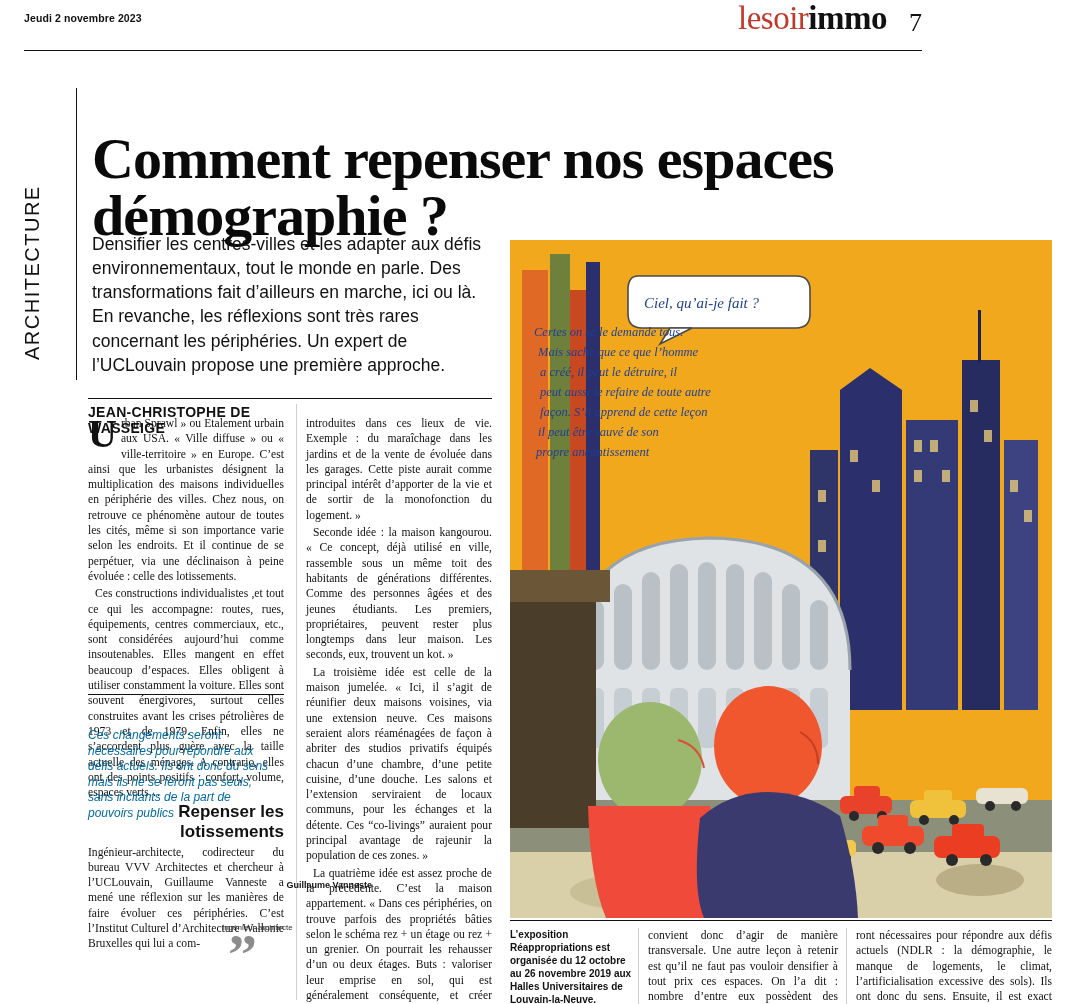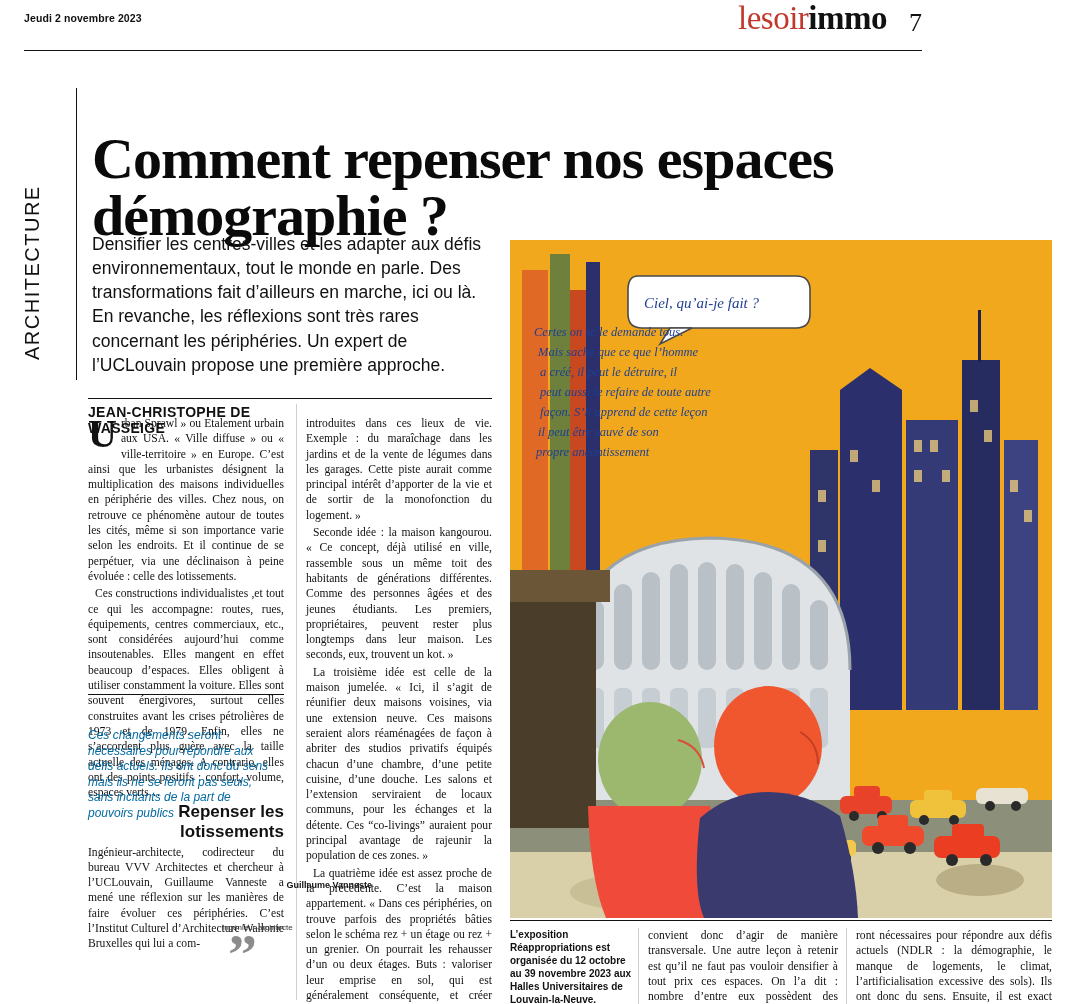--- a/index.html
+++ b/index.html
@@ -337,21 +337,21 @@
   <div class="col-rule-2"></div>
 
   <div class="col col1">
     <p class="first"><span class="dropcap">U</span><span>rban Sprawl » ou Etalement urbain aux USA. « Ville diffuse » ou « ville-territoire » en Europe. C’est ainsi que les urbanistes désignent la multiplication des maisons individuelles en périphérie des villes. Chez nous, on retrouve ce phénomène autour de toutes les cités, même si son importance varie selon les endroits. Et il continue de se perpétuer, via une déclinaison à peine évoluée : celle des lotissements.</span></p>
     <p><span>Ces constructions individualistes ,et tout ce qui les accompagne: routes, rues, équipements, centres commerciaux, etc., sont considérées aujourd’hui comme insoutenables. Elles mangent en effet beaucoup d’espaces. Elles obligent à utiliser constamment la voiture. Elles sont souvent énergivores, surtout celles construites avant les crises pétrolières de 1973 et de 1979. Enfin, elles ne s’accordent plus guère avec la taille actuelle des ménages. A contrario, elles ont des points positifs : confort, volume, espaces verts…</span></p>
     <p class="subhead">Repenser les lotissements</p>
     <p class="first"><span>Ingénieur-architecte, codirecteur du bureau VVV Architectes et chercheur à l’UCLouvain, Guillaume Vanneste a mené une réflexion sur les manières de faire évoluer ces périphéries. C’est l’Institut Culturel d’Architecture Wallonie Bruxelles qui lui a com-</span></p>
   </div>
 
   <div class="col col2">
-    <p class="first"><span>introduites dans ces lieux de vie. Exemple : du maraîchage dans les jardins et de la vente de légumes dans les garages. Cette piste aurait comme principal intérêt d’apporter de la vie et de sortir de la monofonction du logement. »</span></p>
+    <p class="first"><span>introduites dans ces lieux de vie. Exemple : du maraîchage dans les jardins et de la vente de évoluée dans les garages. Cette piste aurait comme principal intérêt d’apporter de la vie et de sortir de la monofonction du logement. »</span></p>
     <p><span>Seconde idée : la maison kangourou. « Ce concept, déjà utilisé en ville, rassemble sous un même toit des habitants de générations différentes. Comme des personnes âgées et des jeunes étudiants. Les premiers, propriétaires, peuvent rester plus longtemps dans leur maison. Les seconds, eux, trouvent un kot. »</span></p>
     <p><span>La troisième idée est celle de la maison jumelée. « Ici, il s’agit de réunifier deux maisons voisines, via une extension neuve. Ces maisons seraient alors réaménagées de façon à abriter des studios privatifs équipés chacun d’une chambre, d’une petite cuisine, d’une douche. Les salons et l’extension serviraient de locaux communs, pour les échanges et la détente. Ces “co-livings” auraient pour principal avantage de rajeunir la population de ces zones. »</span></p>
     <p><span>La quatrième idée est assez proche de la précédente. C’est la maison appartement. « Dans ces périphéries, on trouve parfois des propriétés bâties selon le schéma rez + un étage ou rez + un grenier. On pourrait les rehausser d’un ou deux étages. Buts : valoriser leur emprise en sol, qui est généralement conséquente, et créer facilement de nou-</span></p>
   </div>
 
   <div class="pullquote-rule"></div>
   <div class="pullquote">Ces changements seront nécessaires pour répondre aux défis actuels. Ils ont donc du sens mais ils ne se feront pas seuls, sans incitants de la part de pouvoirs publics</div>
   <div class="pq-author">Guillaume Vanneste</div>
   <div class="pq-role">Ingénieur-architecte</div>
   <div class="quote-mark">”</div>
@@ -482,21 +482,21 @@
         <path d="M190 578 Q182 650 194 678 L348 678 Q346 630 330 576 Q296 552 258 552 Q220 552 190 578 Z" fill="#3a3a6e"></path>
       </g>
 
       <path d="M168 500 q22 6 26 28" fill="none" stroke="#d94f3a" stroke-width="2"></path>
       <path d="M290 492 q18 10 18 32" fill="none" stroke="#c43f22" stroke-width="2"></path>
     </svg>
   </div>
 
   <div class="caption-rule"></div>
   <div class="caption">
-    <span>L’exposition Réappropriations est organisée du 12 octobre au 39 novembre 2023 aux Halles Universitaires de Louvain-la-Neuve.</span>
+    <span>L’exposition Réappropriations est organisée du 12 octobre au 26 novembre 2019 aux Halles Universitaires de Louvain-la-Neuve.</span>
     <span class="credit">© D.R.</span>
   </div>
   <div class="col-rule-3"></div>
   <div class="col-rule-4"></div>
 
   <div class="col col3">
     <p class="first"><span>convient donc d’agir de manière transversale. Une autre leçon à retenir est qu’il ne faut pas vouloir densifier à tout prix ces espaces. On l’a dit : nombre d’entre eux possèdent des jardins ou bordent des champs. Or, ceux-ci sont</span></p>
   </div>
   <div class="col col4">
     <p class="first"><span>ront nécessaires pour répondre aux défis actuels (NDLR : la démographie, le manque de logements, le climat, l’artificialisation excessive des sols). Ils ont donc du sens. Ensuite, il est exact qu’ils ne se feront pas seuls, sans incitants de</span></p>

